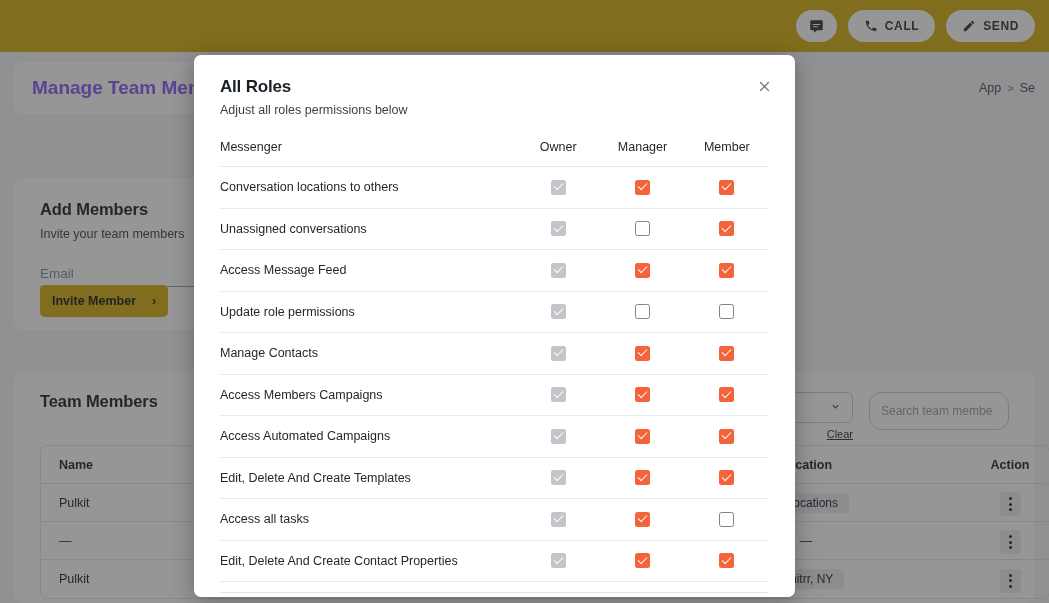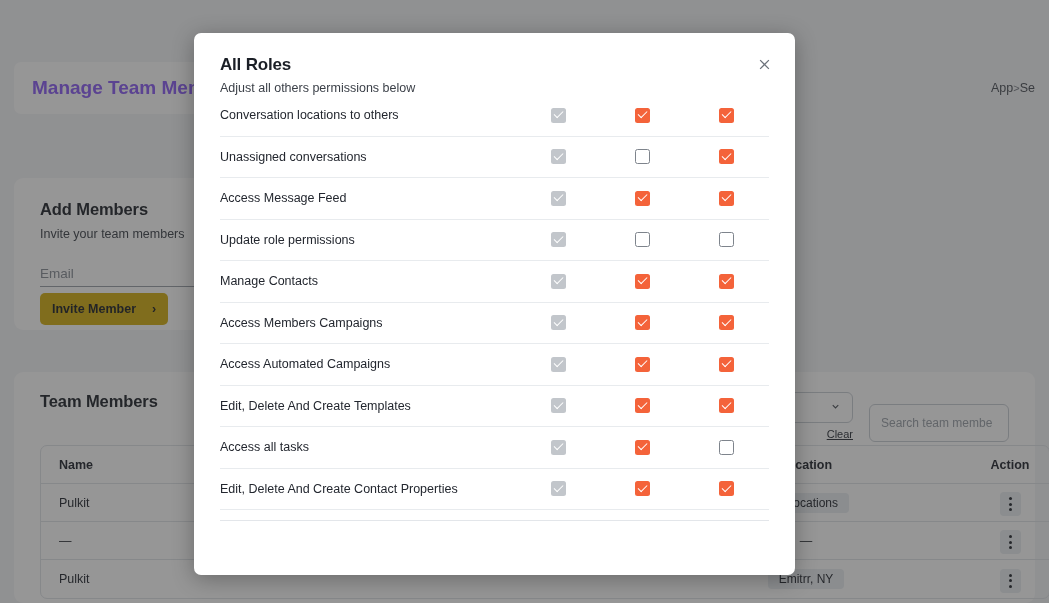--- a/index.html
+++ b/index.html
@@ -33,77 +33,77 @@
     background:#f4f5f7;
     display:flex; align-items:center; justify-content:space-between;
     padding:0 14px;
   }
   .crumb-card {
     height:52px; background:#ffffff; border-radius:7px;
     display:flex; align-items:center; padding:0 18px;
     font-size:19px; font-weight:700; color:#8b5cf6;
     min-width:162px;
   }
-  .crumbs { font-size:12.5px; color:#4a4f57; display:flex; align-items:center; white-space:nowrap; }
+  .crumbs { font-size:12.5px; color:#4a4f57; display:flex; align-items:center; gap:6px; white-space:nowrap; }
   .crumbs .sep { font-size:11px; color:#7b8089; }
 
   .card {
     position:absolute; background:#ffffff; border-radius:9px;
   }
   #add-members-card { left:14px; top:178px; width:560px; height:152px; padding:22px 26px; }
   .card-title { font-size:16.5px; font-weight:700; color:#20242b; letter-spacing:-0.1px;}
   .card-sub { font-size:12.5px; color:#3e434b; margin-top:8px; }
   .email-line {
     position:absolute; left:26px; top:88px; width:330px;
     border-bottom:1px solid #9aa0a8; padding-bottom:5px;
     font-size:13.5px; color:#878d96;
   }
   .invite-btn {
-    position:absolute; left:26px; top:115px; height:28px;
+    position:absolute; left:26px; top:107px; height:28px;
     background:#d4af13; border:none; border-radius:5px;
     display:flex; align-items:center; gap:16px;
     padding:16px 12px; font-size:12.5px; font-weight:700; color:#1d2026;
   }
 
   #team-card { left:14px; top:372px; width:1021px; height:231px; padding:20px 26px 0 26px; }
   #team-card .card-title { font-size:16.5px; }
 
   .filters { position:absolute; right:26px; top:20px; display:flex; gap:16px; align-items:flex-start; }
   .sel-wrap { width:140px; }
   .sel {
     height:31px; border:1px solid #c9ced5; border-radius:6px;
     display:flex; align-items:center; justify-content:space-between;
     padding:0 11px; font-size:12.5px; color:#2d323a; background:#fff;
   }
   .sel-meta { display:flex; justify-content:space-between; margin-top:5px; font-size:11px; color:#3e434b; }
   .sel-meta a { color:#2d323a; text-decoration:underline;margin-left:24px; }
   .search-box {
-    height:31px; width:140px; border:1px solid #c9ced5; border-radius:6px;
+    height:31px; width:140px; border:1px solid #c9ced5; border-radius:12px;
     display:flex; align-items:center; padding:18px 11px;
-    font-size:12px; color:#9aa0a8; background:#fff; overflow:hidden; white-space:nowrap;margin-top:12px;
+    font-size:12px; color:#9aa0a8; background:#fff; overflow:hidden; white-space:nowrap;
   }
 
   .tm-table { position:absolute; left:26px; top:73px; width:1010px; border:1px solid #dfe3e8; border-radius:7px; overflow:hidden; }
   .tm-row { display:flex; align-items:center; height:38px; border-bottom:1px solid #dfe3e8; font-size:12.5px; color:#23272f; }
   .tm-row:last-child { border-bottom:none; }
   .tm-head { font-weight:700; }
   .tm-c-name { width:600px; padding-left:18px; }
   .tm-c-loc  { width:330px; text-align:center; }
   .tm-c-act  { flex:1; text-align:center; }
   .chip { display:inline-block; background:#e9edf1; border-radius:4px; padding:3px 11px; font-size:12px; color:#23272f; }
   .kebab { display:inline-flex; flex-direction:column; gap:2.5px; align-items:center;
            background:#e9edf1; border-radius:4px; padding:5px 9px; }
   .kebab i { width:3px; height:3px; border-radius:50%; background:#23272f; display:block; }
 
   
   #overlay { position:absolute; inset:0; background:rgba(40,40,40,0.49); }
 
   
   #modal {
-    position:absolute; left:194px; top:33px; width:601px; height:542px;
+    position:absolute; left:194px; top:55px; width:601px; height:542px;
     background:#ffffff; border-radius:7px;
     box-shadow:0 4px 22px rgba(0,0,0,.30);
     overflow:hidden;
   }
   .modal-head { padding:22px 26px 0 26px; position:relative; }
   .modal-title { font-size:17px; font-weight:700; color:#1b1f26; letter-spacing:-0.2px; }
   .modal-sub { font-size:12.5px; color:#3a3f47; margin-top:6px; }
   .modal-close {
     position:absolute; right:18px; top:18px; width:26px; height:26px;
     display:flex; align-items:center; justify-content:center;
@@ -137,20 +137,45 @@
   .modal-foot { margin:10px 26px 0 26px; border-top:1px solid #e3e6ea; height:28px; }
 
   
   #vscroll { position:absolute; right:0; top:52px; width:0px; height:551px; }
 </style>
 </head>
 <body>
 
 <div id="page-root">
 
+  <div class="topbar">
+    <button class="pill icon-only">
+      <span>
+        <svg width="15" height="15" viewBox="0 0 24 24" fill="#2f3542">
+          <path d="M20 2H4a2 2 0 0 0-2 2v12a2 2 0 0 0 2 2h4v4l5-4h7a2 2 0 0 0 2-2V4a2 2 0 0 0-2-2zM6 8h12v1.6H6V8zm0 3.4h8V13H6v-1.6z"></path>
+        </svg>
+      </span>
+    </button>
+    <button class="pill">
+      <span>
+        <svg width="14" height="14" viewBox="0 0 24 24" fill="#2f3542">
+          <path d="M6.6 10.8a15.1 15.1 0 0 0 6.6 6.6l2.2-2.2a1 1 0 0 1 1-.25 11.4 11.4 0 0 0 3.6.57 1 1 0 0 1 1 1V20a1 1 0 0 1-1 1A17 17 0 0 1 3 4a1 1 0 0 1 1-1h3.5a1 1 0 0 1 1 1 11.4 11.4 0 0 0 .57 3.6 1 1 0 0 1-.25 1l-2.22 2.2z"></path>
+        </svg>
+      </span>
+      <span>CALL</span>
+    </button>
+    <button class="pill">
+      <span>
+        <svg width="14" height="14" viewBox="0 0 24 24" fill="#2f3542">
+          <path d="M3 17.25V21h3.75L17.8 9.94l-3.75-3.75L3 17.25zM20.7 7.04a1 1 0 0 0 0-1.41l-2.34-2.34a1 1 0 0 0-1.41 0l-1.83 1.83 3.75 3.75 1.83-1.83z"></path>
+        </svg>
+      </span>
+      <span>SEND</span>
+    </button>
+  </div>
 
   <div class="crumbbar">
     <div class="crumb-card">Manage Team Members</div>
     <div class="crumbs">
       <span>App</span>
       <span class="sep">&gt;</span>
       <span>Se</span>
     </div>
   </div>
 
@@ -224,28 +249,34 @@
   </div>
 
   <div id="vscroll"></div>
 </div>
 
 <div id="overlay"></div>
 
 <div id="modal">
   <div class="modal-head">
     <div class="modal-title">All Roles</div>
-    <div class="modal-sub">Adjust all others permissions below</div>
+    <div class="modal-sub">Adjust all roles permissions below</div>
     <button class="modal-close">
       <svg width="15" height="15" viewBox="0 0 24 24" fill="none" stroke="#6c727b" stroke-width="2">
         <path d="M5 5l14 14M19 5L5 19"></path>
       </svg>
     </button>
   </div>
 
+  <div class="perm-head">
+    <div class="c-label">Messenger</div>
+    <div class="c-own">Owner</div>
+    <div class="c-man">Manager</div>
+    <div class="c-mem">Member</div>
+  </div>
 
   <div class="perm-body" id="perm-rows">
       <div class="perm-row">
         <div class="c-label">Conversation locations to others</div>
         <div class="c-own">
           <span class="cb disabled">
             <span class="tick"></span>
           </span>
         </div>
         <div class="c-man">

